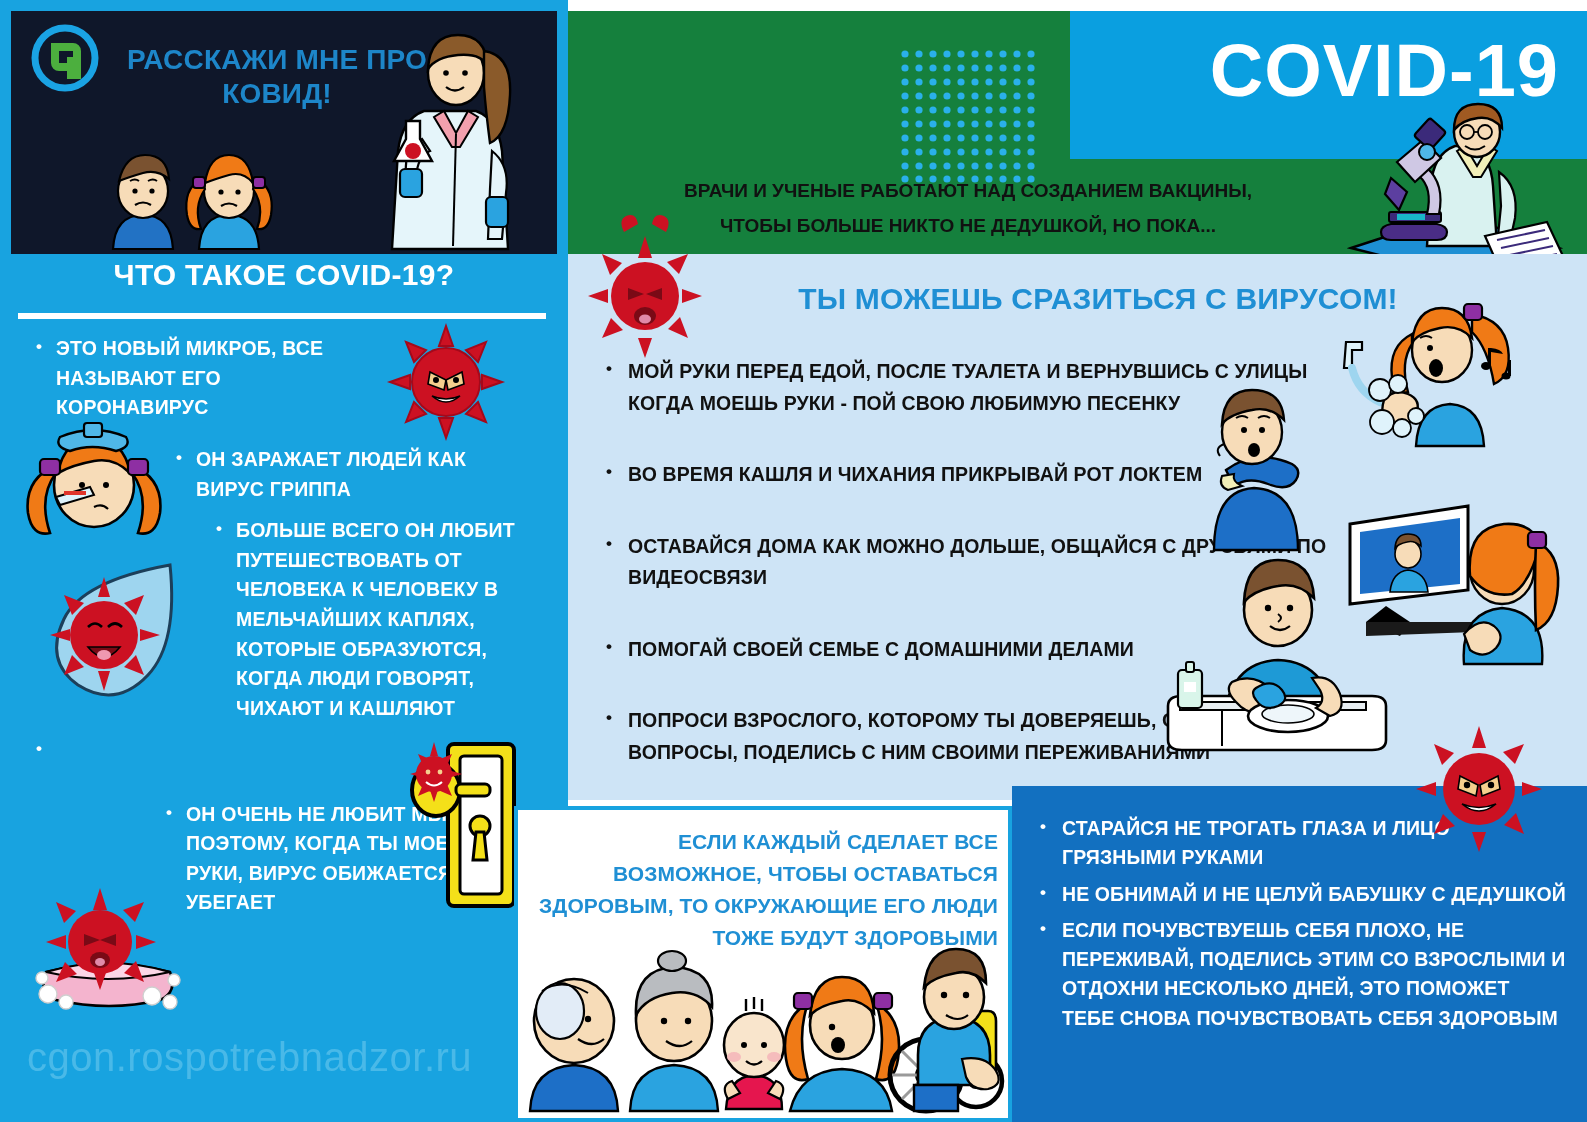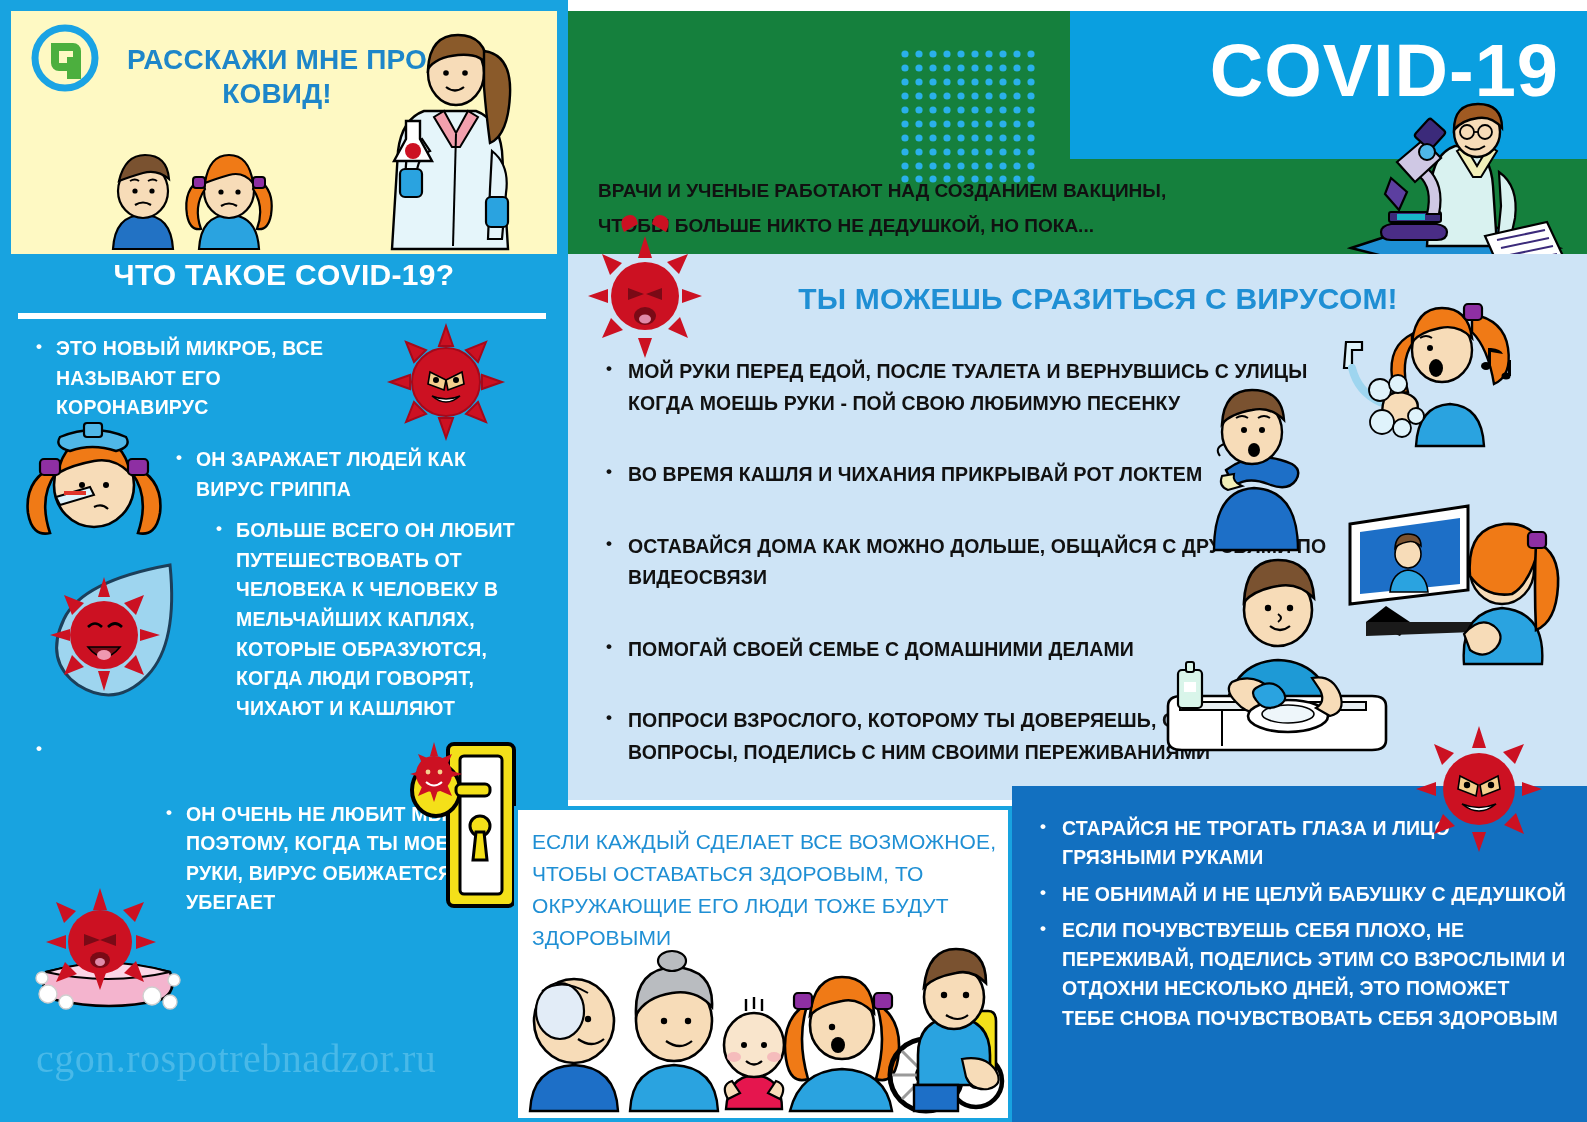--- a/index.html
+++ b/index.html
@@ -17,21 +17,21 @@
 
   
   .left-col {
     position: absolute; left: 0; top: 0;
     width: 568px; height: 1122px;
     background: #18a3e0;
   }
   .hero-card {
     position: absolute; left: 11px; top: 11px;
     width: 546px; height: 243px;
-    background: #fef9c3;
+    background: #0f172a;
     overflow: hidden;
   }
   .logo-mark {
     position: absolute; left: 17px; top: 12px;
     width: 74px; height: 74px;
   }
   .hero-title {
     position: absolute; left: 96px; top: 32px; width: 340px;
     color: #1d86c9; font-weight: bold; font-size: 28px;
     line-height: 1.22; text-align: center; letter-spacing: .2px;
@@ -56,22 +56,22 @@
   .lv1 { margin-left: 36px; width: 290px; padding-left: 20px; }
   .lv1 .bul { left: 0; }
   .lv2 { margin-left: 176px; width: 360px; padding-left: 20px; }
   .lv2 .bul { left: 0; }
   .lv3 { margin-left: 216px; width: 330px; padding-left: 20px; }
   .lv3 .bul { left: 0; }
   .gap-a { height: 22px; }
   .gap-b { height: 12px; }
 
   .watermark {
-    position: absolute; left: 36px; top: 1035px;
-    font-family: Liberation Serif, serif;
+    position: absolute; left: 27px; top: 1035px;
+    font-family: Liberation Sans, sans-serif;
     font-size: 40px; color: #49b9e8; letter-spacing: .5px;
     white-space: nowrap;
   }
 
   
   .banner {
     position: absolute; left: 568px; top: 11px;
     width: 1019px; height: 243px;
     background: #15803d;
   }
@@ -85,21 +85,21 @@
     color: #ffffff; font-weight: bold;
     font-size: 74px; letter-spacing: 1px;
     font-family: "Liberation Sans", sans-serif;
   }
   .dotgrid {
     position: absolute; left: 332px; top: 38px;
     width: 136px; height: 130px;
   }
   .banner-text {
     position: absolute; left: 30px; top: 162px;
-    width: 740px; text-align: left;
+    width: 740px; text-align: center;
     color: #111111; font-weight: bold;
     font-size: 19px; line-height: 1.85;
   }
   .scientist { position: absolute; right: 10px; top: 105px; width: 250px; height: 160px; }
 
   
   .mid-panel {
     position: absolute; left: 568px; top: 254px;
     width: 1226px; height: 546px;
     background: #cee4f6;
@@ -119,21 +119,21 @@
 
   
   .white-card {
     position: absolute; left: 514px; top: 806px;
     width: 498px; height: 316px;
     background: #ffffff;
     border: 4px solid #18a3e0;
   }
   .wc-title {
     position: absolute; left: 14px; top: 16px; width: 466px;
-    text-align: left; color: #1f8fd4; font-weight: normal;
+    text-align: right; color: #1f8fd4; font-weight: bold;
     font-size: 21px; line-height: 1.52; letter-spacing: .1px;
   }
   .wc-people { position: absolute; left: 4px; bottom: 4px; width: 486px; height: 165px; }
 
   
   .dark-box {
     position: absolute; left: 1012px; top: 786px;
     width: 575px; height: 336px;
     background: #1270c0;
   }

